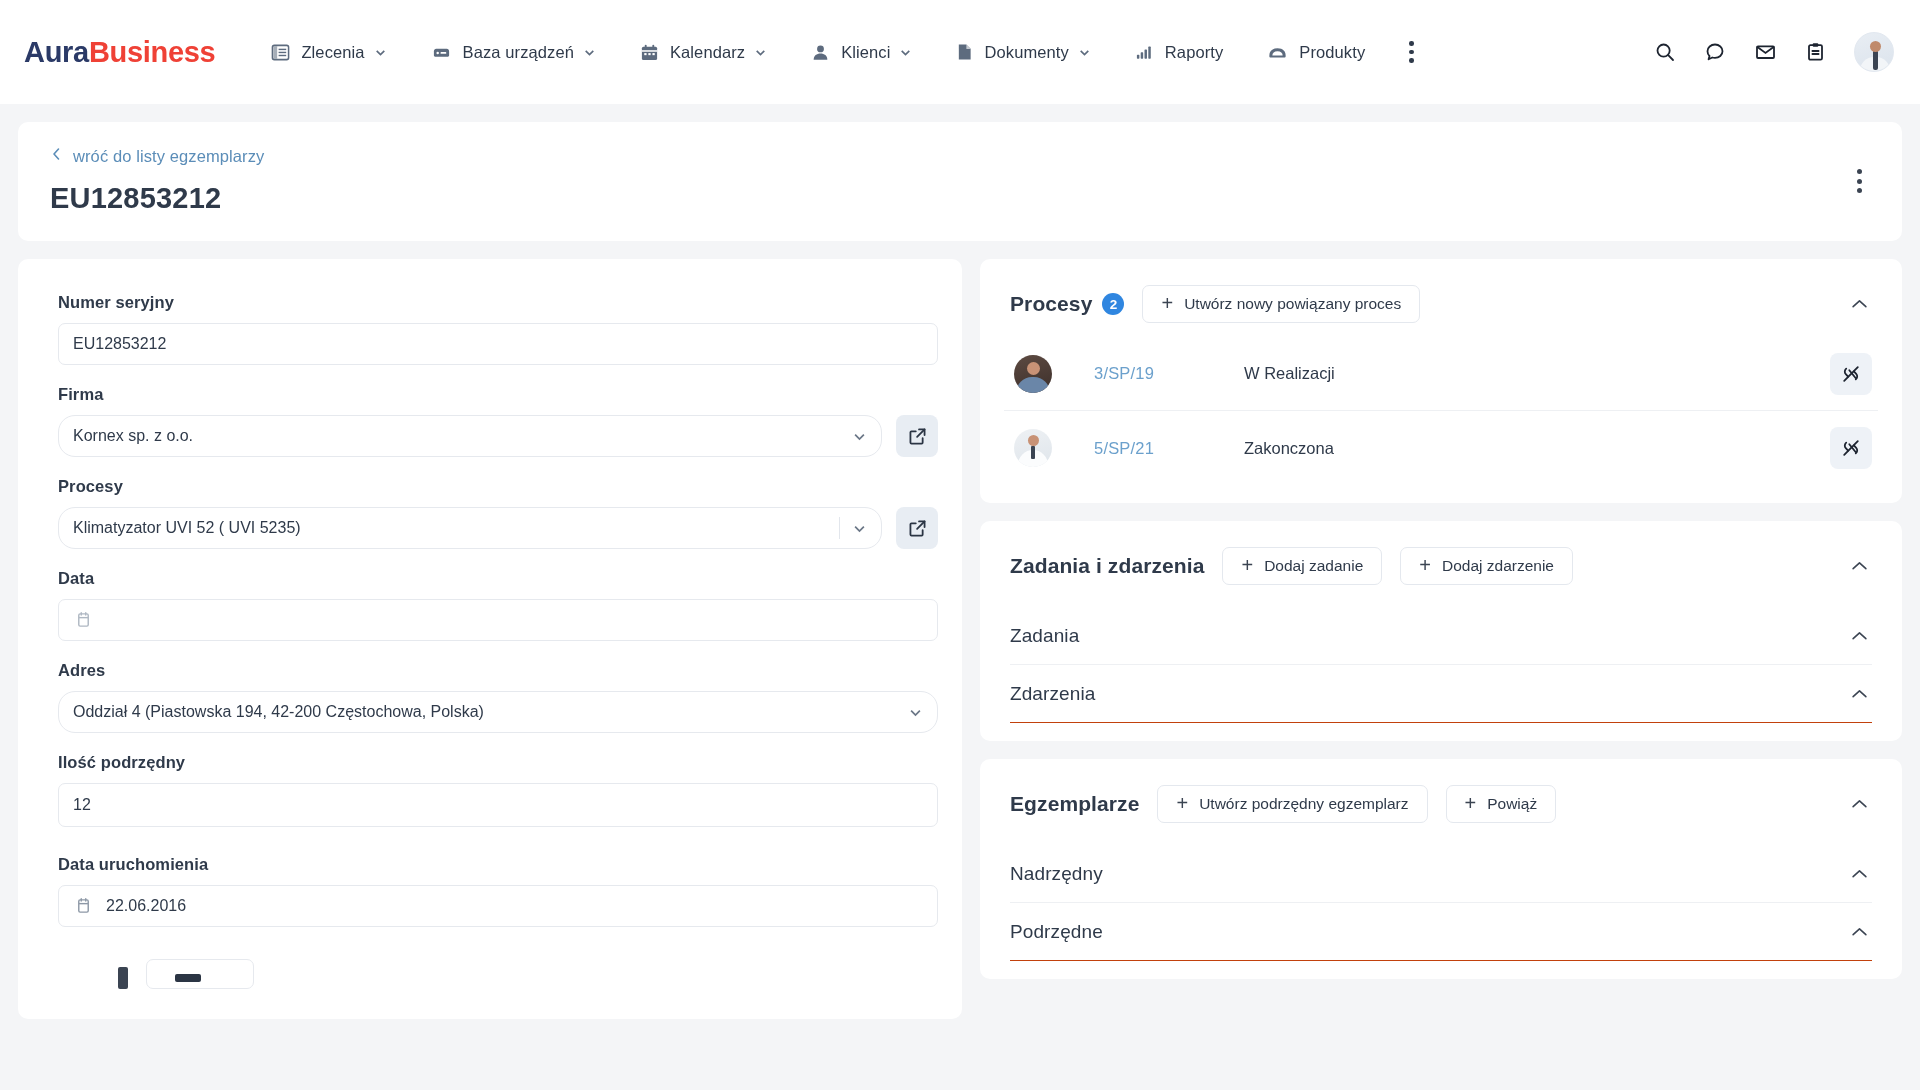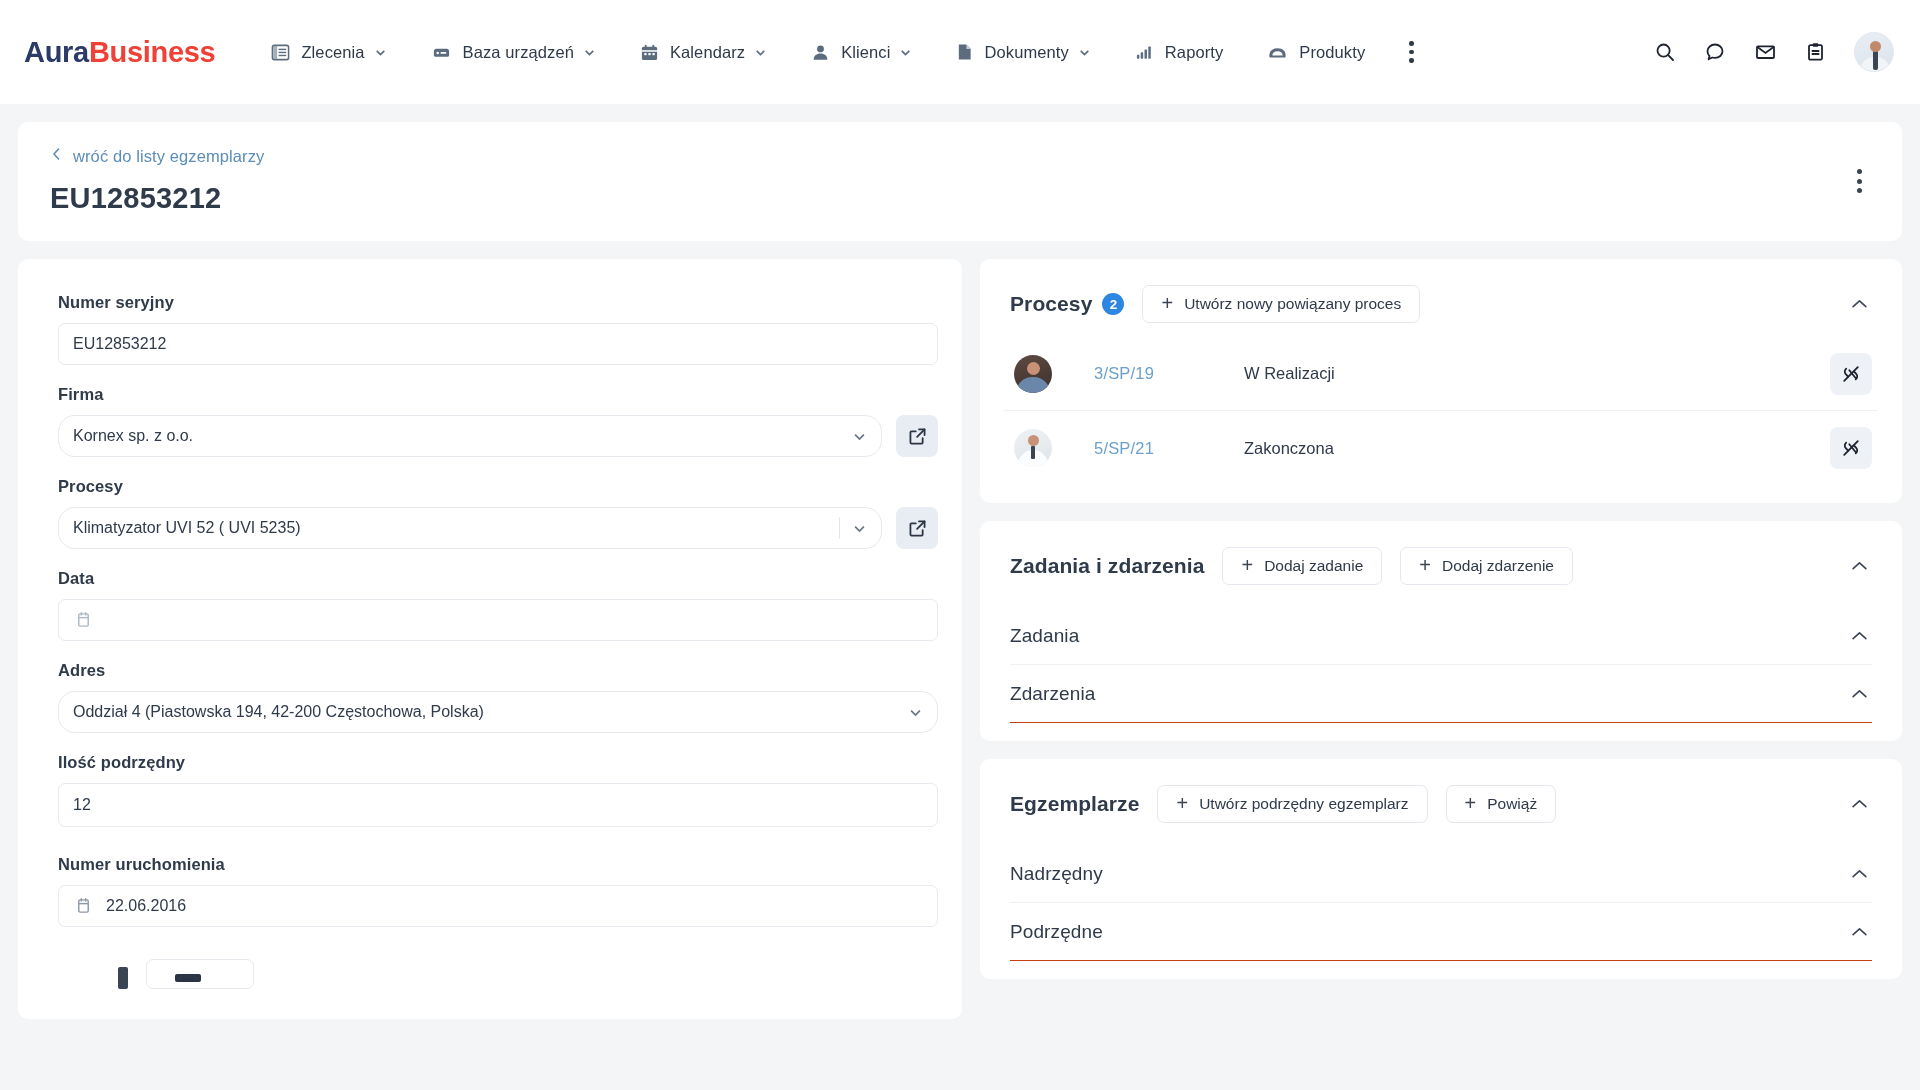--- a/index.html
+++ b/index.html
@@ -495,21 +495,21 @@
         </div>
       </div>
 
       <div class="field field-gap">
         <label class="flabel">Ilość podrzędny</label>
         <input class="input tall" type="text" value="12" style="">
       </div>
 
 
       <div class="field">
-        <label class="flabel">Numer uruchomienia</label>
+        <label class="flabel">Data uruchomienia</label>
         <div class="date-input filled tall">
           <span class="cal">
             <svg width="17" height="18" viewBox="0 0 18 19" fill="none" stroke="currentColor" stroke-width="1.5">
                 <rect x="4" y="3" width="10" height="13" rx="1.4"></rect>
                 <path d="M4.3 7 H13.7"></path>
                 <path d="M6.6 1.8 V4.2 M11.4 1.8 V4.2" stroke-linecap="round"></path>
               </svg>
           </span>
           <span>22.06.2016</span>
         </div>

